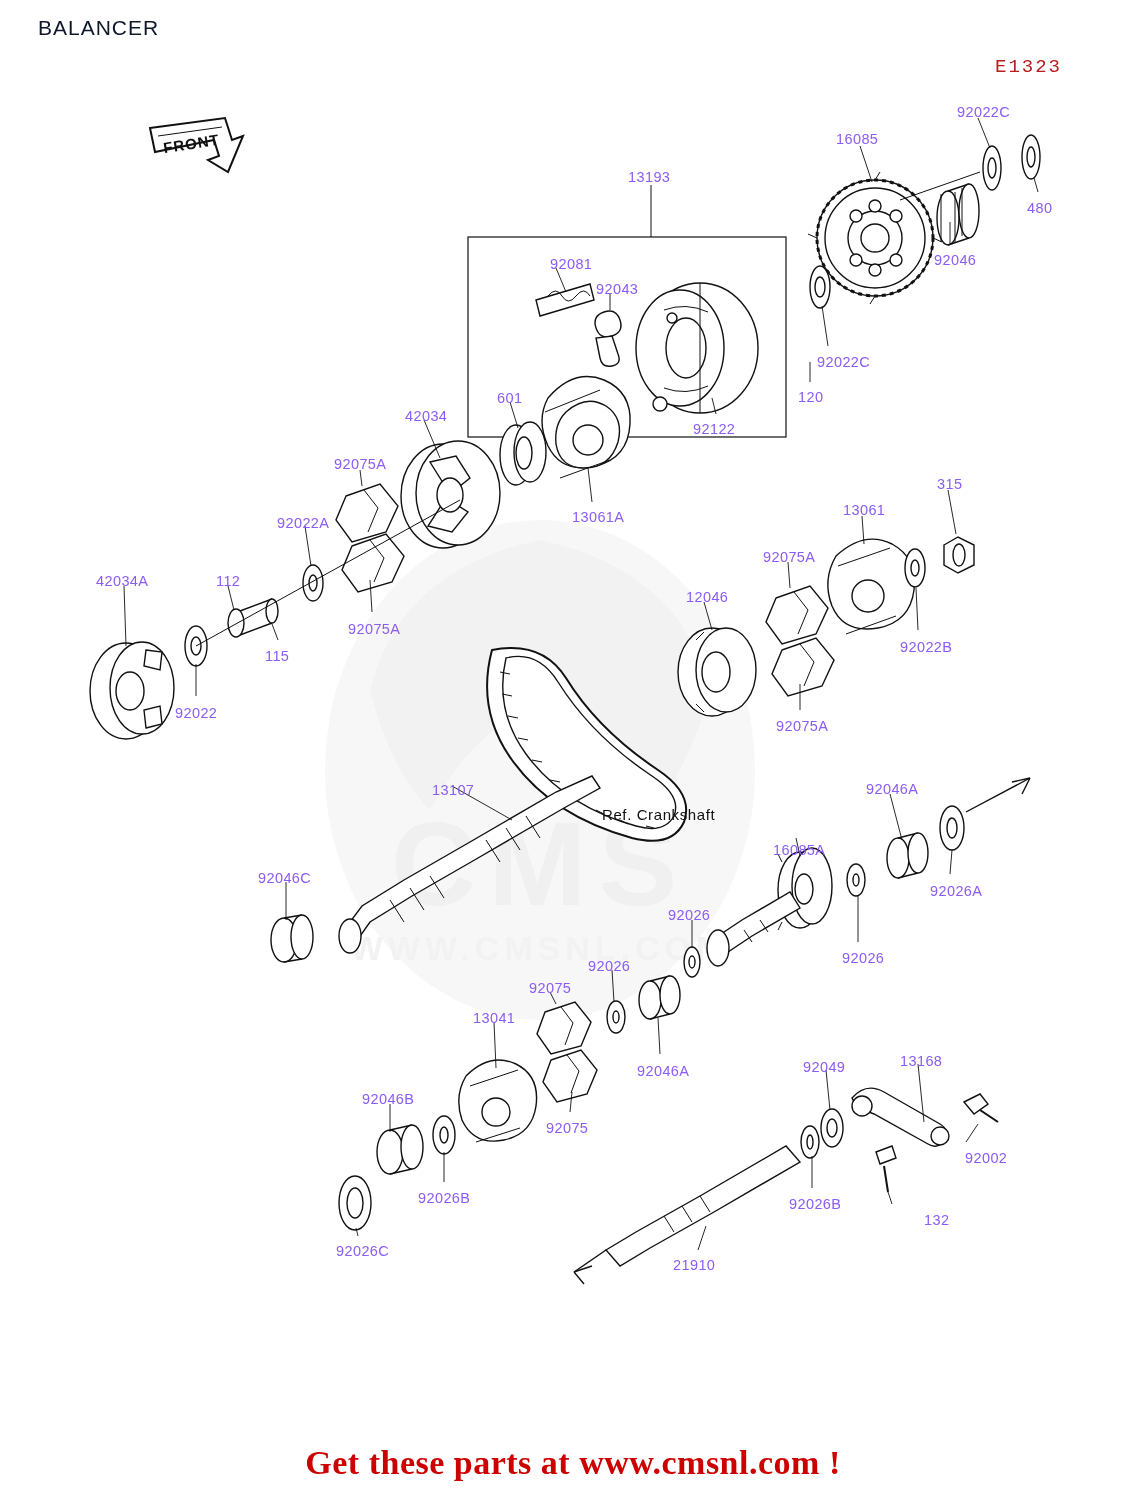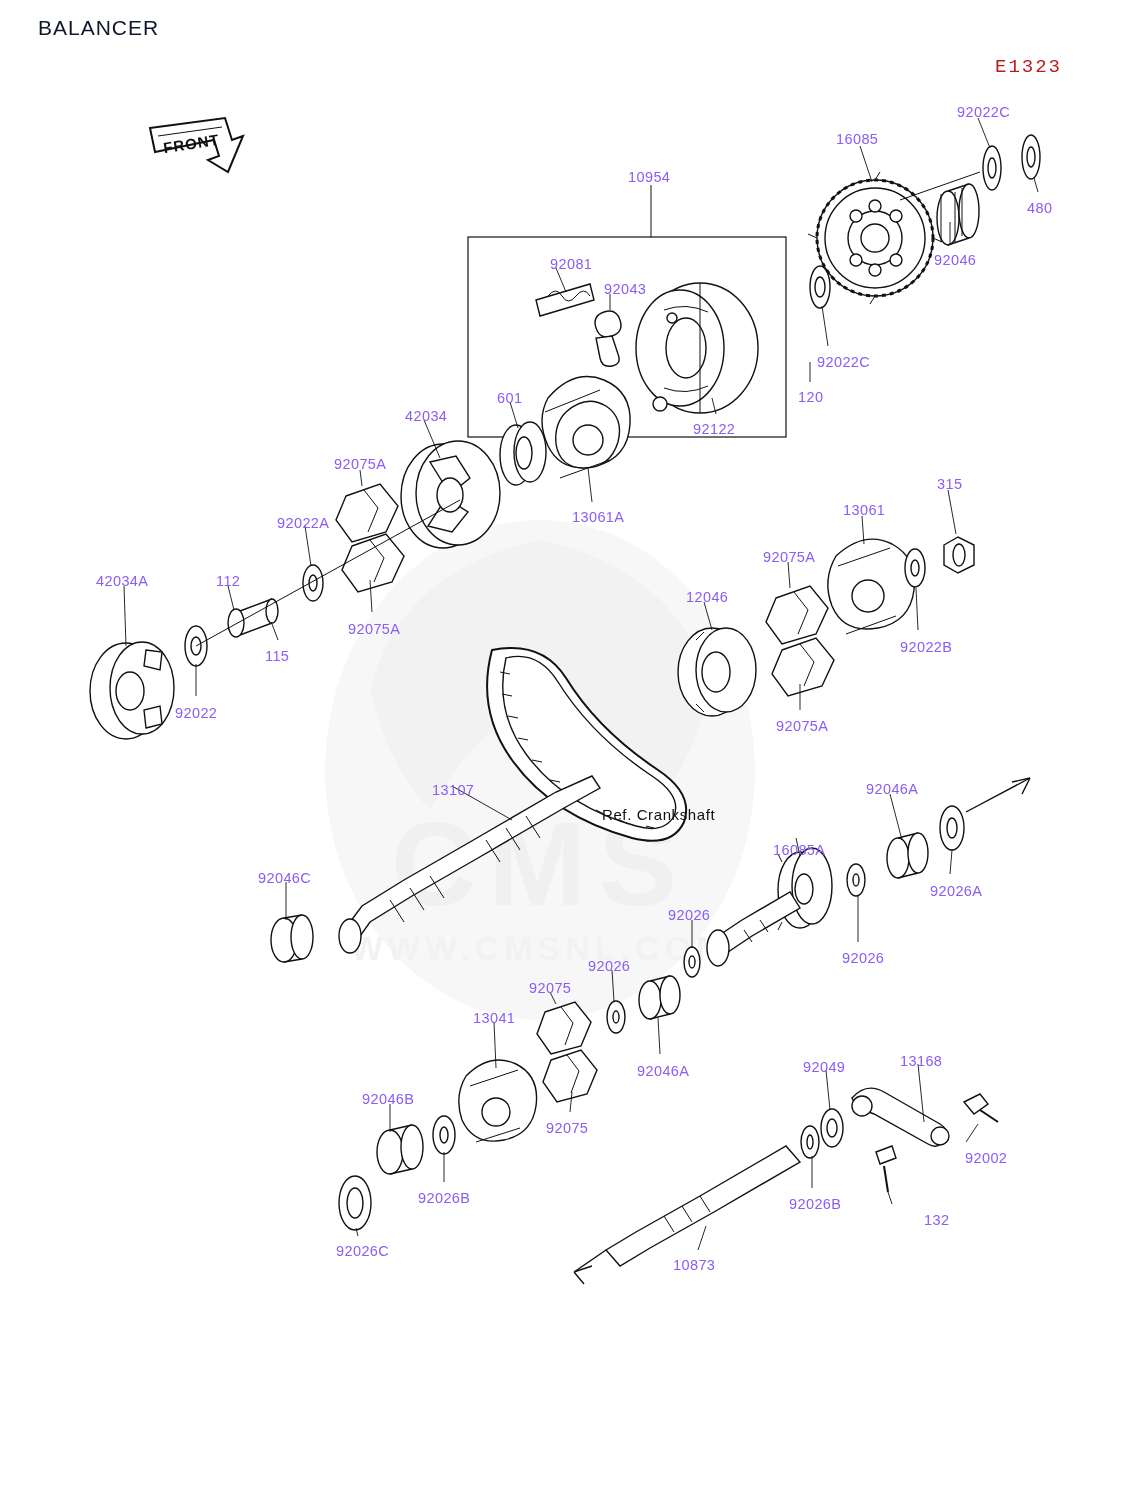--- a/index.html
+++ b/index.html
@@ -440,23 +440,23 @@
 
   <div class="front-arrow-label" style="left:163px; top:135px;">FRONT</div>
 
   <div class="ref-label" style="left:602px; top:806px;">Ref. Crankshaft</div>
 
   <div id="callout-layer">
       <div class="callout" style="left: 836px; top: 131px;">16085</div>
       <div class="callout" style="left: 957px; top: 104px;">92022C</div>
       <div class="callout" style="left: 1027px; top: 200px;">480</div>
       <div class="callout" style="left: 934px; top: 252px;">92046</div>
-      <div class="callout" style="left: 628px; top: 169px;">10954</div>
+      <div class="callout" style="left: 628px; top: 169px;">13193</div>
       <div class="callout" style="left: 550px; top: 256px;">92081</div>
-      <div class="callout" style="left: 596px; top: 281px; margin-left: 8px;">92043</div>
+      <div class="callout" style="left: 596px; top: 281px;">92043</div>
       <div class="callout" style="left: 817px; top: 354px;">92022C</div>
       <div class="callout" style="left: 798px; top: 389px;">120</div>
       <div class="callout" style="left: 693px; top: 421px;">92122</div>
       <div class="callout" style="left: 405px; top: 408px;">42034</div>
       <div class="callout" style="left: 497px; top: 390px;">601</div>
       <div class="callout" style="left: 572px; top: 509px;">13061A</div>
       <div class="callout" style="left: 334px; top: 456px;">92075A</div>
       <div class="callout" style="left: 277px; top: 515px;">92022A</div>
       <div class="callout" style="left: 348px; top: 621px;">92075A</div>
       <div class="callout" style="left: 96px; top: 573px; text-align: center;">42034A</div>
@@ -482,16 +482,17 @@
       <div class="callout" style="left: 637px; top: 1063px;">92046A</div>
       <div class="callout" style="left: 546px; top: 1120px;">92075</div>
       <div class="callout" style="left: 362px; top: 1091px;">92046B</div>
       <div class="callout" style="left: 418px; top: 1190px;">92026B</div>
       <div class="callout" style="left: 336px; top: 1243px;">92026C</div>
       <div class="callout" style="left: 803px; top: 1059px;">92049</div>
       <div class="callout" style="left: 900px; top: 1053px;">13168</div>
       <div class="callout" style="left: 957px; top: 1150px; margin-left: 8px;">92002</div>
       <div class="callout" style="left: 789px; top: 1196px;">92026B</div>
       <div class="callout" style="left: 924px; top: 1212px;">132</div>
-      <div class="callout" style="left: 673px; top: 1257px;">10873</div>
+      <div class="callout" style="left: 673px; top: 1257px;">21910</div>
     </div>
 
+  <div class="footer-note">Get these parts at www.cmsnl.com !</div>
 </div>
 
 </body></html>

